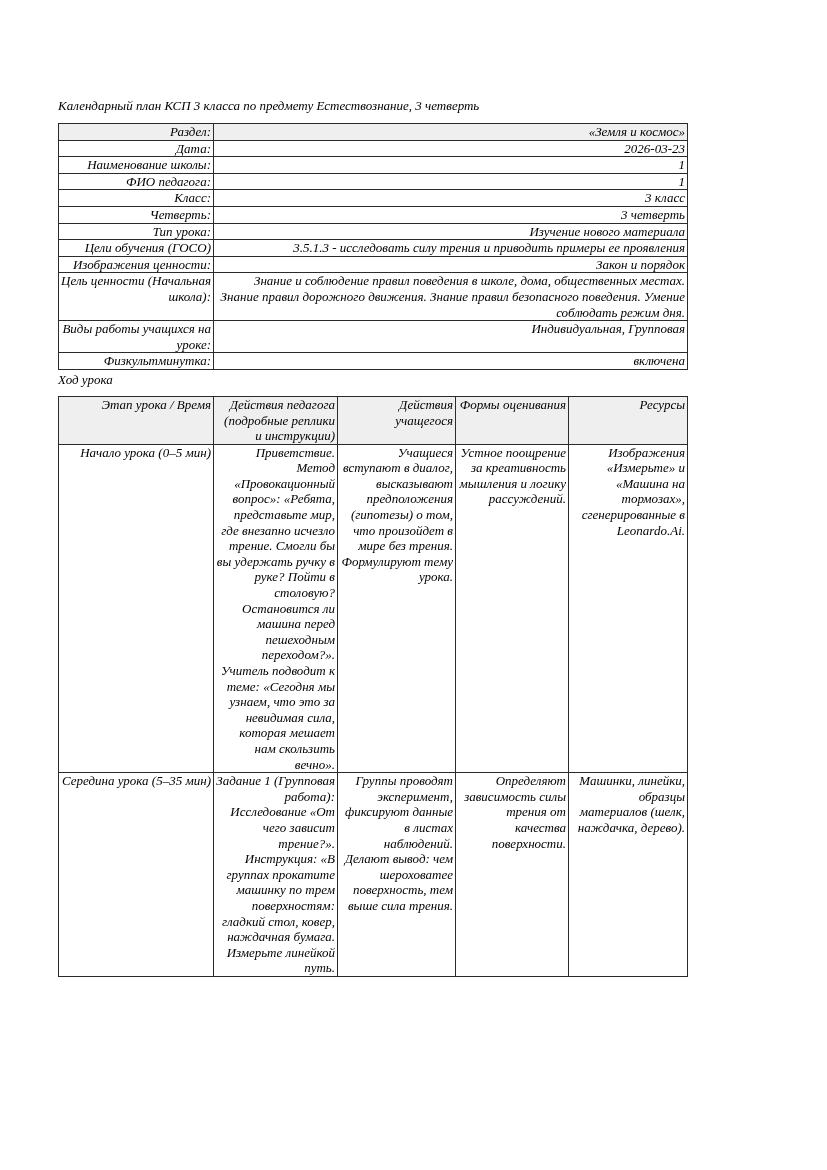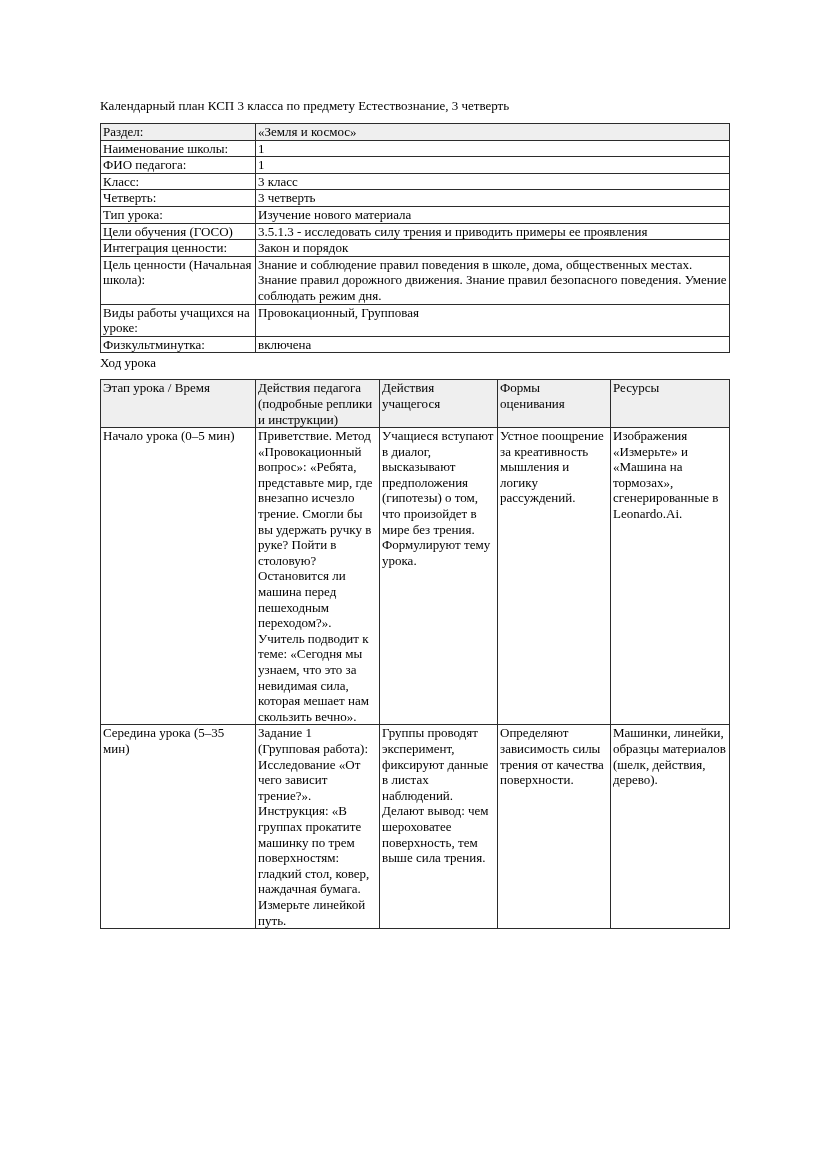--- a/index.html
+++ b/index.html
@@ -7,37 +7,38 @@
   body {
     width: 827px;
     height: 1170px;
     font-family: "Liberation Serif", serif;
     font-size: 13px;
     color: #000000;
     position: relative;
     overflow: hidden;
   }
   .page {
-    padding: 99px 100px 0 100px;
+    padding: 99px 100px 0 58px;
+    font-style: italic;
   }
   .doc-title {
     line-height: 14px;
     margin-bottom: 10px;
     white-space: nowrap;
   }
   table {
     border-collapse: collapse;
     width: 629px;
     table-layout: fixed;
   }
   td, th {
     border: 1px solid #2b2b2b;
     padding: 0 2px;
     vertical-align: top;
-    text-align: left;
+    text-align: right;
     font-weight: normal;
     line-height: 15.6px;
     overflow: hidden;
     margin-left: 32px;
   }
   tr.hdr td, tr.hdr th { background: #efefef; }
   .section-heading {
     margin-top: 3px;
     margin-bottom: 9px;
     line-height: 14px;
@@ -61,20 +62,24 @@
     <colgroup>
         <col class="c-label">
         <col class="c-value">
       </colgroup>
     <tbody>
       <tr class="hdr">
         <td>Раздел:</td>
         <td>«Земля и космос»</td>
       </tr>
       <tr>
+        <td>Дата:</td>
+        <td>2026-03-23</td>
+      </tr>
+      <tr>
         <td>Наименование школы:</td>
         <td>1</td>
       </tr>
       <tr>
         <td>ФИО педагога:</td>
         <td>1</td>
       </tr>
       <tr>
         <td>Класс:</td>
         <td>3 класс</td>
@@ -85,30 +90,30 @@
       </tr>
       <tr>
         <td>Тип урока:</td>
         <td>Изучение нового материала</td>
       </tr>
       <tr>
         <td>Цели обучения (ГОСО)</td>
         <td>3.5.1.3 - исследовать силу трения и приводить примеры ее проявления</td>
       </tr>
       <tr>
-        <td>Интеграция ценности:</td>
+        <td>Изображения ценности:</td>
         <td>Закон и порядок</td>
       </tr>
       <tr>
         <td>Цель ценности (Начальная школа):</td>
         <td>Знание и соблюдение правил поведения в школе, дома, общественных местах. Знание правил дорожного движения. Знание правил безопасного поведения. Умение соблюдать режим дня.</td>
       </tr>
       <tr>
         <td>Виды работы учащихся на уроке:</td>
-        <td>Провокационный, Групповая</td>
+        <td>Индивидуальная, Групповая</td>
       </tr>
       <tr>
         <td>Физкультминутка:</td>
         <td>включена</td>
       </tr>
     </tbody>
   </table>
 
   <p class="section-heading">Ход урока</p>
 
@@ -135,18 +140,18 @@
         <td>Приветствие. Метод «Провокационный вопрос»: «Ребята, представьте мир, где внезапно исчезло трение. Смогли бы вы удержать ручку в руке? Пойти в столовую? Остановится ли машина перед пешеходным переходом?». Учитель подводит к теме: «Сегодня мы узнаем, что это за невидимая сила, которая мешает нам скользить вечно».</td>
         <td>Учащиеся вступают в диалог, высказывают предположения (гипотезы) о том, что произойдет в мире без трения. Формулируют тему урока.</td>
         <td>Устное поощрение за креативность мышления и логику рассуждений.</td>
         <td>Изображения «Измерьте» и «Машина на тормозах», сгенерированные в Leonardo.Ai.</td>
       </tr>
       <tr>
         <td>Середина урока (5–35 мин)</td>
         <td>Задание 1 (Групповая работа): Исследование «От чего зависит трение?». Инструкция: «В группах прокатите машинку по трем поверхностям: гладкий стол, ковер, наждачная бумага. Измерьте линейкой путь.</td>
         <td>Группы проводят эксперимент, фиксируют данные в листах наблюдений. Делают вывод: чем шероховатее поверхность, тем выше сила трения.</td>
         <td>Определяют зависимость силы трения от качества поверхности.</td>
-        <td>Машинки, линейки, образцы материалов (шелк, действия, дерево).</td>
+        <td>Машинки, линейки, образцы материалов (шелк, наждачка, дерево).</td>
       </tr>
     </tbody>
   </table>
 
 </div>
 
 </body></html>

